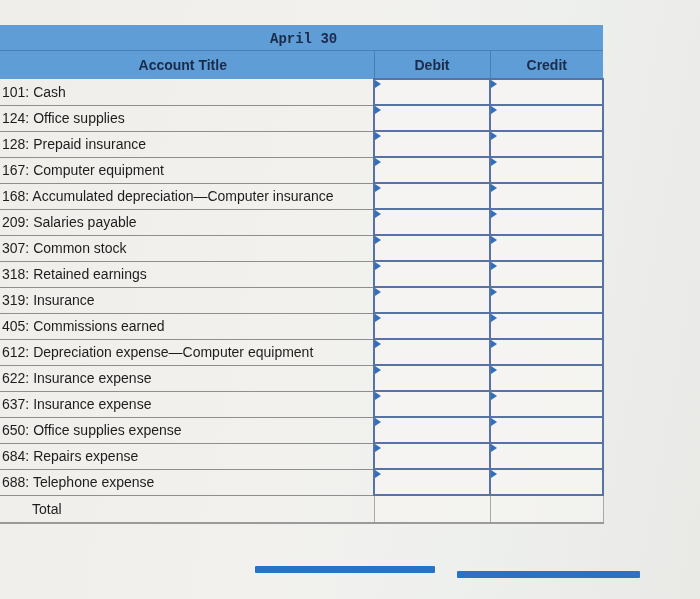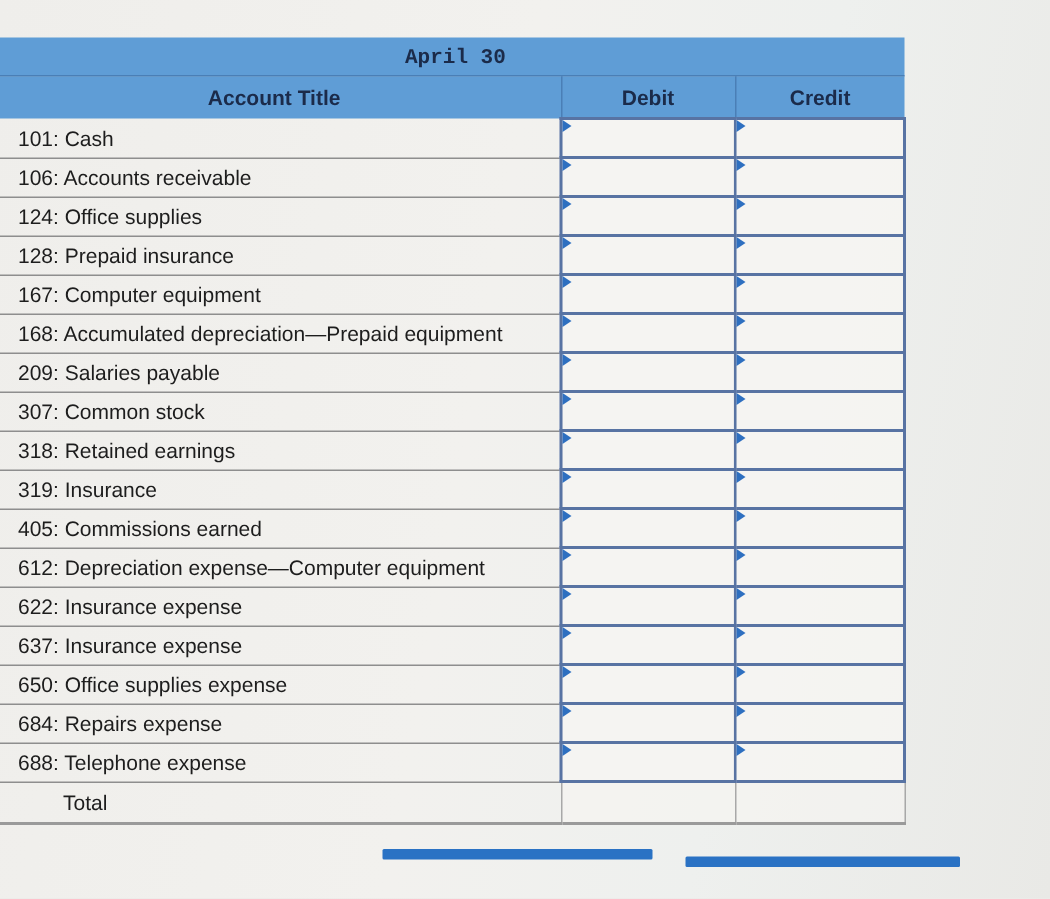--- a/index.html
+++ b/index.html
@@ -68,21 +68,21 @@
     }
     .tb tbody td {
       height: 24px;
       padding: 0;
       border-bottom: 1px solid #8e8e8e;
       font-size: 14px;
       color: #1d1d1d;
       vertical-align: middle;
     }
     .tb tbody td.acct {
-      padding-left: 12px;
+      padding-left: 2px;
       white-space: nowrap;
       background: transparent;
     }
     .tb tbody td.cell {
       border: 2px solid #5873a3;
       background: rgba(246, 245, 242, 0.85);
       position: relative;
     }
     .tb tbody td.cell input {
       width: 100%;
@@ -159,41 +159,36 @@
         </tr>
       </thead>
       <tbody id="rows">
 
       <tr>
             <td class="acct">101: Cash</td>
             <td class="cell"><span class="flag"></span><input type="text" value="" style=""></td>
             <td class="cell"><span class="flag"></span><input type="text" value="" style=""></td>
           </tr>
           <tr>
-            <td class="acct">106: Accounts receivable</td>
-            <td class="cell"><span class="flag"></span><input type="text" value="" style=""></td>
-            <td class="cell"><span class="flag"></span><input type="text" value="" style=""></td>
-          </tr>
-          <tr>
             <td class="acct">124: Office supplies</td>
             <td class="cell"><span class="flag"></span><input type="text" value="" style=""></td>
             <td class="cell"><span class="flag"></span><input type="text" value="" style=""></td>
           </tr>
           <tr>
             <td class="acct">128: Prepaid insurance</td>
             <td class="cell"><span class="flag"></span><input type="text" value="" style=""></td>
             <td class="cell"><span class="flag"></span><input type="text" value="" style=""></td>
           </tr>
           <tr>
             <td class="acct">167: Computer equipment</td>
             <td class="cell"><span class="flag"></span><input type="text" value="" style=""></td>
             <td class="cell"><span class="flag"></span><input type="text" value="" style=""></td>
           </tr>
           <tr>
-            <td class="acct">168: Accumulated depreciation—Prepaid equipment</td>
+            <td class="acct">168: Accumulated depreciation—Computer insurance</td>
             <td class="cell"><span class="flag"></span><input type="text" value="" style=""></td>
             <td class="cell"><span class="flag"></span><input type="text" value="" style=""></td>
           </tr>
           <tr>
             <td class="acct">209: Salaries payable</td>
             <td class="cell"><span class="flag"></span><input type="text" value="" style=""></td>
             <td class="cell"><span class="flag"></span><input type="text" value="" style=""></td>
           </tr>
           <tr>
             <td class="acct">307: Common stock</td>

